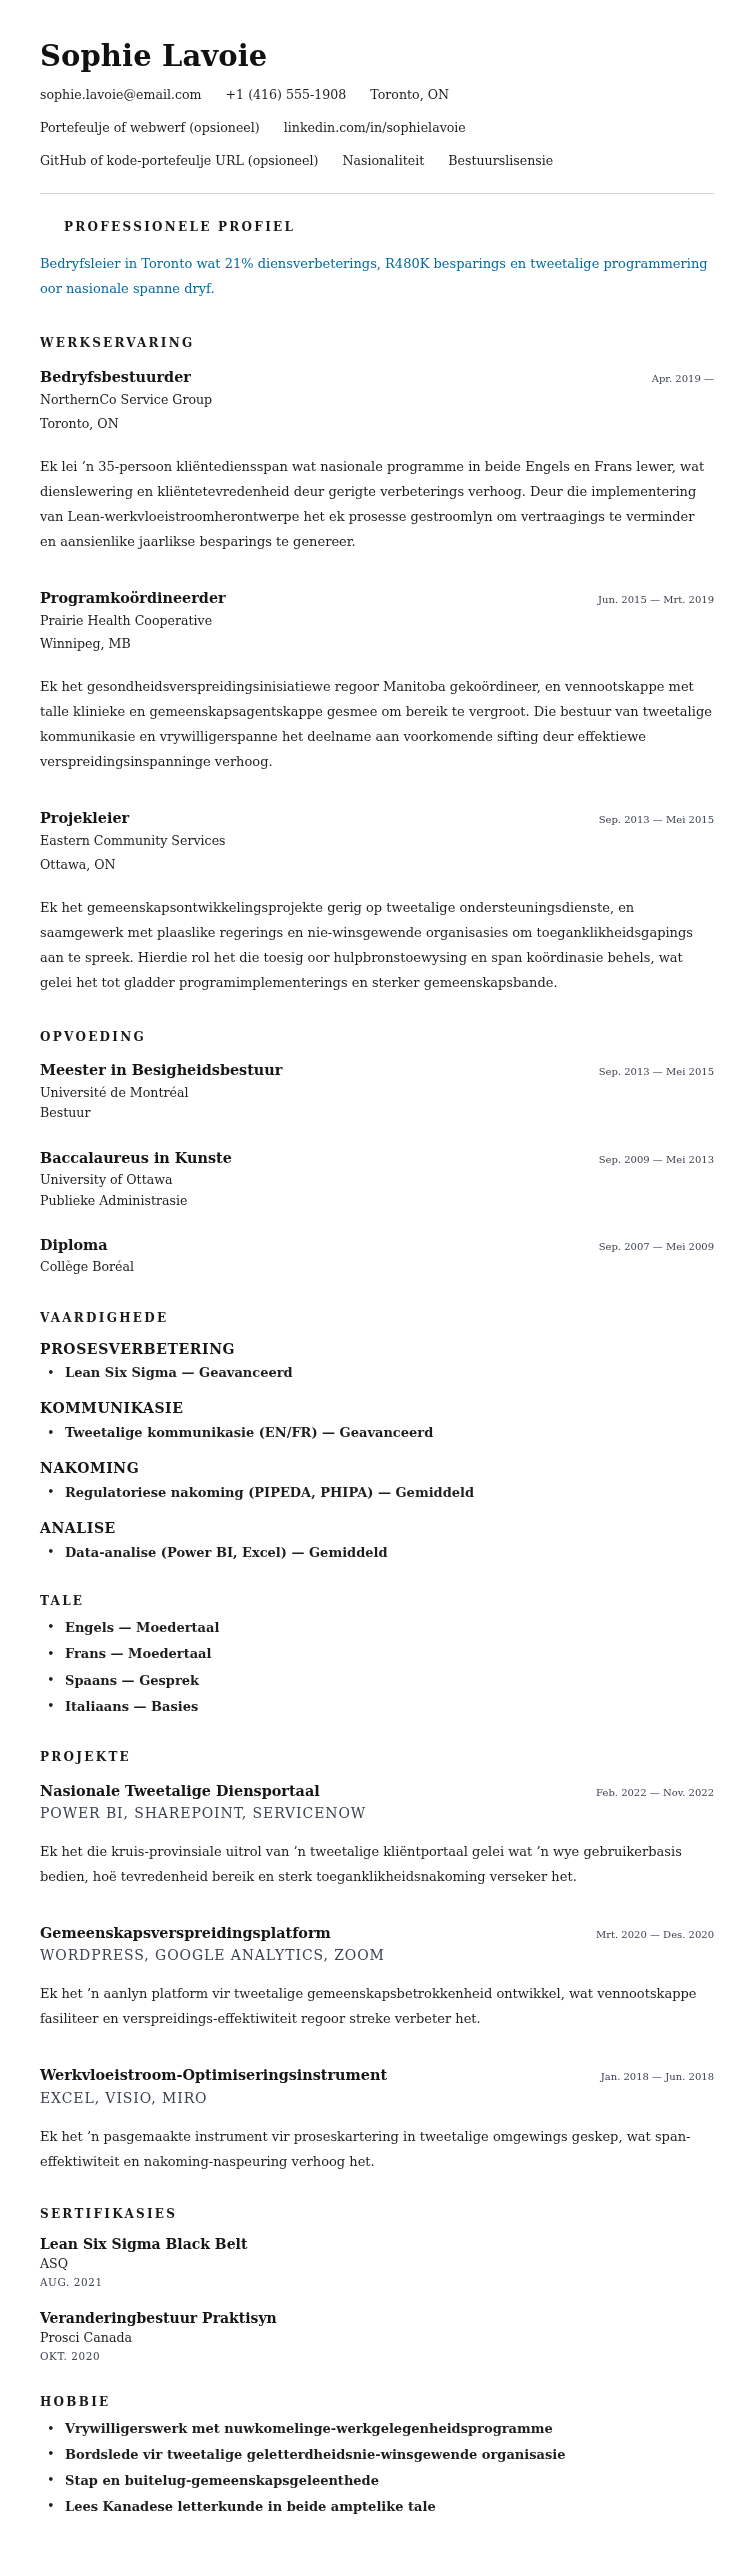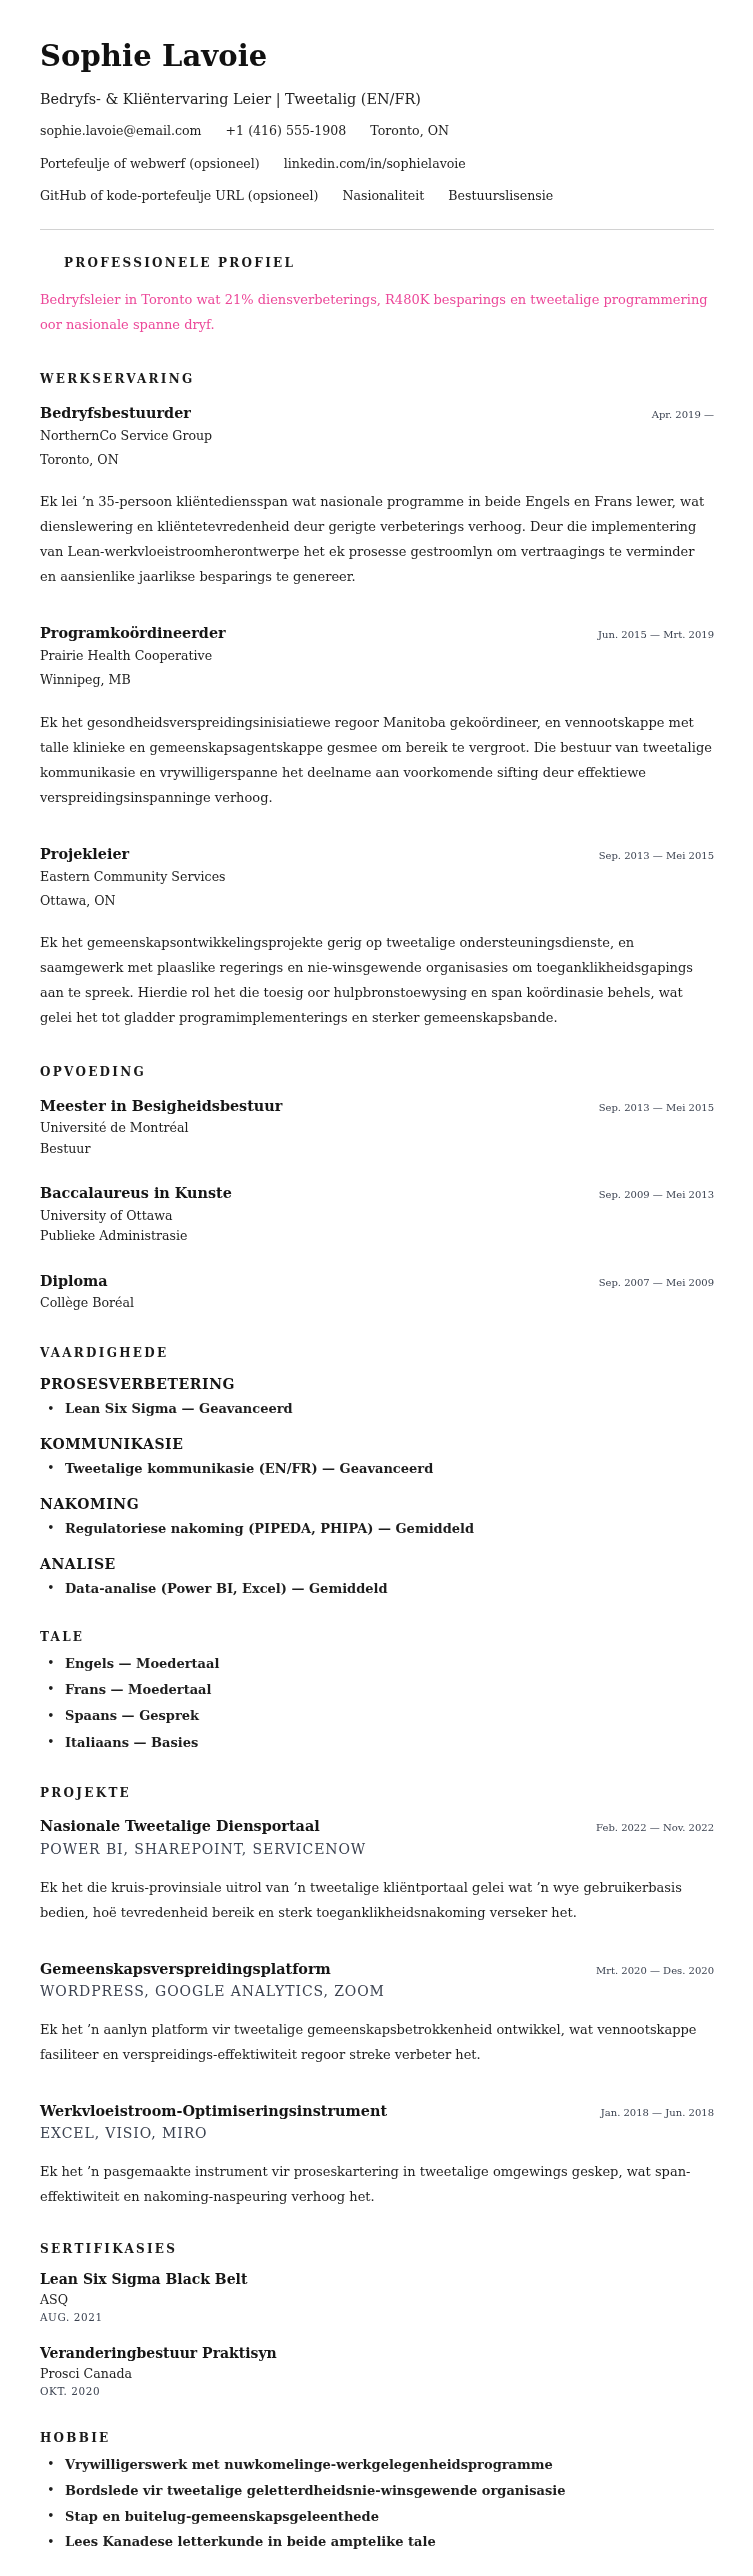--- a/index.html
+++ b/index.html
@@ -57,21 +57,21 @@
     line-height: 15px;
   }
   .mt-profile { margin-top: 26px; margin-left: 24px; }
   .mt-section { margin-top: 35px; }
   .mt-section-sm { margin-top: 33px; }
 
   .profile-text {
     margin-top: 16.3px;
     font-size: 13px;
     line-height: 25px;
-    color: #ec4899;
+    color: #0369a1;
     max-width: 673px;
   }
 
   
   .entry { margin-top: 15.7px; }
   .entry + .entry { margin-top: 34px; }
   .entry-head {
     display: flex;
     justify-content: space-between;
     align-items: baseline;
@@ -161,21 +161,20 @@
   ul.bullets.hobbies { margin-top: 10px; }
   ul.bullets.hobbies li { margin-bottom: 8.8px; }
 </style>
 </head>
 <body>
 
 <div class="page">
 
   <header>
     <h1 class="name">Sophie Lavoie</h1>
-    <div class="headline">Bedryfs- &amp; Kliëntervaring Leier | Tweetalig (EN/FR)</div>
 
     <div class="contact-rows">
       <div class="contact-row">
         <span>sophie.lavoie@email.com</span>
         <span>+1 (416) 555-1908</span>
         <span>Toronto, ON</span>
       </div>
       <div class="contact-row">
         <span>Portefeulje of webwerf (opsioneel)</span>
         <span>linkedin.com/in/sophielavoie</span>

